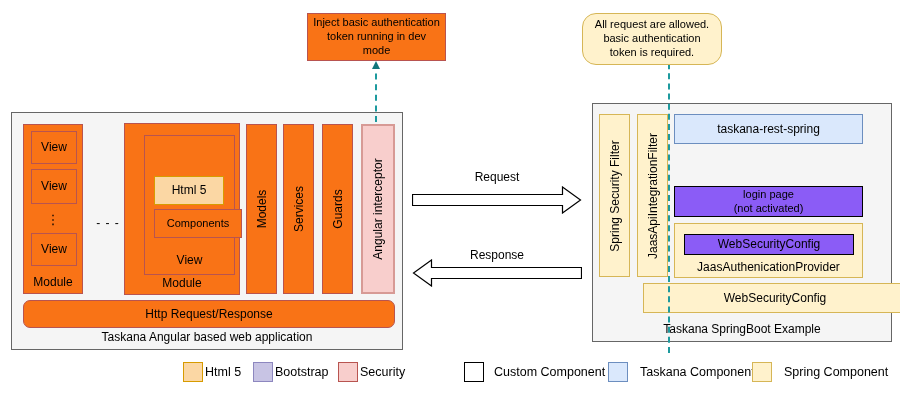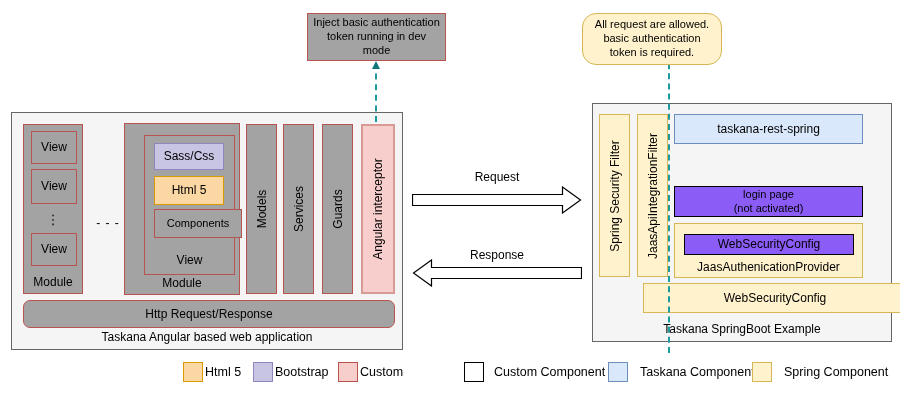--- a/index.html
+++ b/index.html
@@ -9,21 +9,21 @@
 
   
   .abs { position:absolute; }
   .shape { position:absolute; display:flex; align-items:center; justify-content:center;
            text-align:center; font-size:12px; line-height:1.2; }
   .pre { white-space:pre-line; }
 
   .container-box { position:absolute; background:#f5f5f5; border:1px solid #666666; }
   .container-title { position:absolute; left:0; right:0; bottom:5px; text-align:center; font-size:12px; }
 
-  .pink   { background:#a3a3a3; border:1px solid #b85450; }
+  .pink   { background:#f97316; border:1px solid #b85450; }
   .orange { background:#fbd7a4; border:1px solid #d79b00; }
   .purple { background:#c8c4e4; border:1px solid #8d87bf; }
   .yellow { background:#fff2cc; border:1px solid #d6b656; }
   .blue   { background:#dae8fc; border:1px solid #6c8ebf; }
   .white  { background:#8b5cf6; border:1px solid #000000; }
 
   .module-label { position:absolute; left:0; right:0; bottom:4px; text-align:center; font-size:12px; }
   .vbar { position:absolute; }
   .vtext { position:absolute; left:50%; top:50%; transform:translate(-50%,-50%) rotate(-90deg);
            white-space:nowrap; font-size:12px; }
@@ -80,21 +80,20 @@
       <div class="shape pink" style="left:7px; top:44px; width:46px; height:35px;">View</div>
       <div class="shape" style="left:0; top:84px; width:100%; height:22px; font-size:13px;">⋮</div>
       <div class="shape pink" style="left:7px; top:108px; width:46px; height:33px;">View</div>
       <div class="module-label">Module</div>
     </div>
 
     <div class="shape" style="left:76px; top:100px; width:40px; height:20px; font-size:12px; letter-spacing:1px;">- - -</div>
 
     <div class="pink abs" style="left:112px; top:10px; width:116px; height:172px;">
       <div class="pink abs" style="left:19px; top:11px; width:91px; height:140px;">
-        <div class="shape purple" style="left:9px; top:7px; width:70px; height:27px;">Sass/Css</div>
         <div class="shape orange" style="left:9px; top:40px; width:70px; height:29px;">Html 5</div>
         <div class="shape pink small-text" style="left:9px; top:73px; width:88px; height:29px;">Components</div>
         <div class="module-label" style="bottom:7px;">View</div>
       </div>
       <div class="module-label">Module</div>
     </div>
 
     <div class="vbar pink" style="left:234px; top:11px; width:31px; height:170px;">
       <span class="vtext">Models</span>
     </div>
@@ -150,21 +149,21 @@
   <div class="legend-item" style="left:183px;">
     <span class="swatch sw-0"></span>
     <span class="legend-label gap2">Html 5</span>
   </div>
   <div class="legend-item" style="left:253px;">
     <span class="swatch sw-1"></span>
     <span class="legend-label gap2">Bootstrap</span>
   </div>
   <div class="legend-item" style="left:338px;">
     <span class="swatch sw-2"></span>
-    <span class="legend-label gap2">Custom</span>
+    <span class="legend-label gap2">Security</span>
   </div>
   <div class="legend-item" style="left:464px;">
     <span class="swatch sw-3"></span>
     <span class="legend-label gap10">Custom Component</span>
   </div>
   <div class="legend-item" style="left:608px;">
     <span class="swatch sw-4"></span>
     <span class="legend-label gap12">Taskana Component</span>
   </div>
   <div class="legend-item" style="left:752px;">

